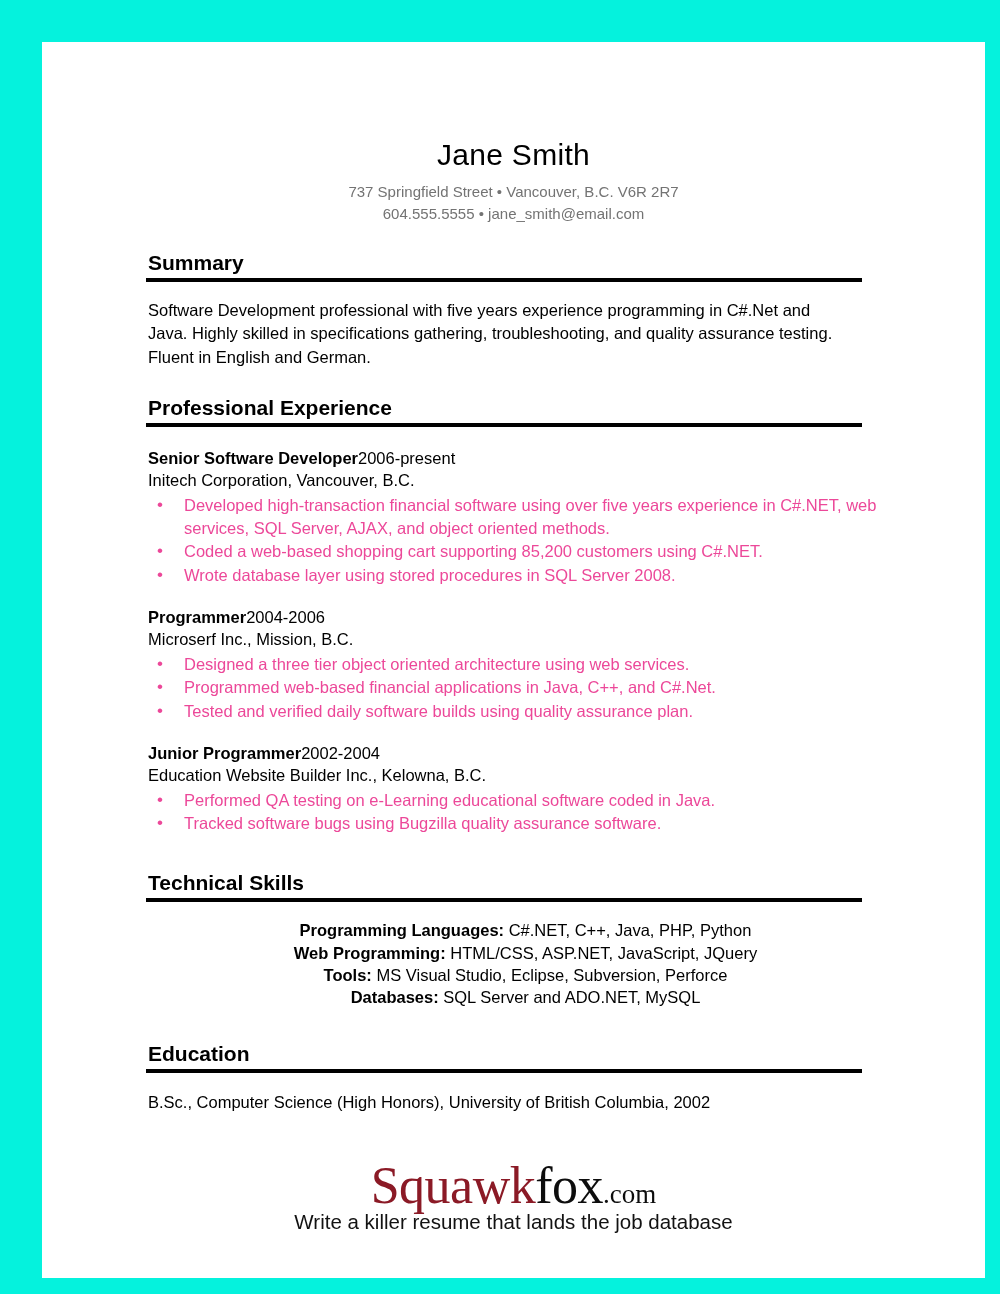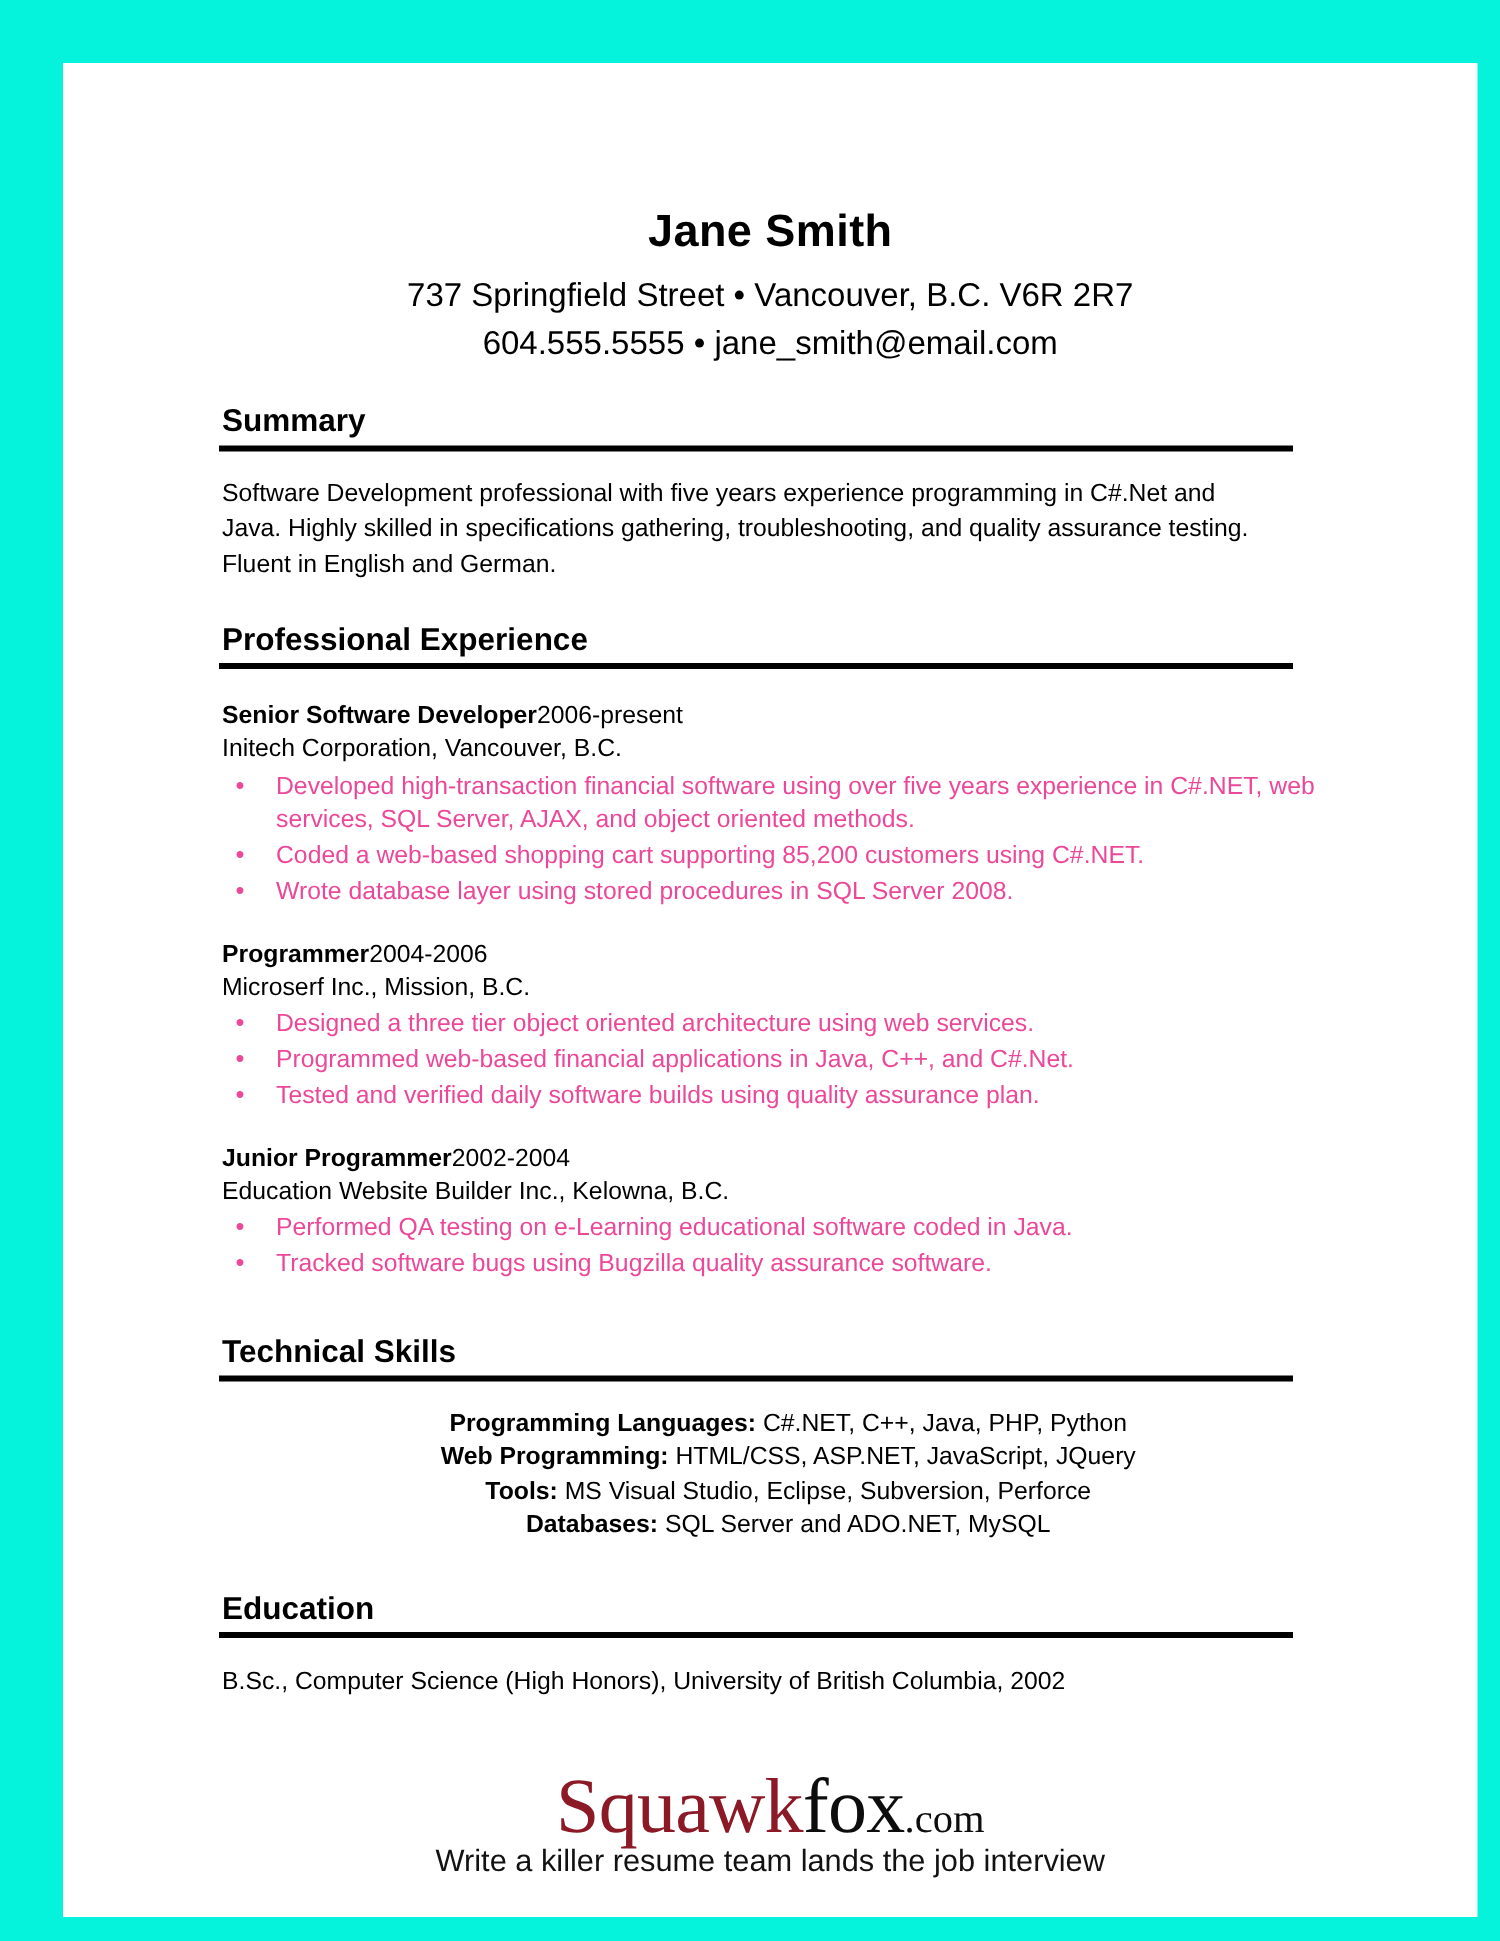--- a/index.html
+++ b/index.html
@@ -33,28 +33,28 @@
     overflow: hidden;
   }
 
   
   .resume-header {
     text-align: center;
     padding-top: 96px;
   }
   .cand-name {
     font-size: 30px;
-    font-weight: bold;
+    font-weight: normal;
     letter-spacing: 0.3px;
     color: #000;
     line-height: 1.1;
   }
   .contact-line {
-    font-size: 22px;
-    color: #000000;
+    font-size: 15px;
+    color: #737373;
     margin-top: 11px;
     line-height: 1.35;
   }
   .contact-line.second {
     margin-top: 2px;
   }
 
   
   .section {
     margin: 0 0 0 0;
@@ -278,17 +278,17 @@
         <div class="sec-head">Education</div>
         <div class="sec-rule"></div>
       </div>
       <div class="edu-text">B.Sc., Computer Science (High Honors), University of British Columbia, 2002</div>
     </div>
 
     <div class="footer-logo">
       <div>
         <span class="logo-word logo-squawk">Squawk</span><span class="logo-word logo-fox">fox</span><span class="logo-word logo-com">.com</span>
       </div>
-      <div class="logo-tagline">Write a killer resume team lands the job interview</div>
+      <div class="logo-tagline">Write a killer resume that lands the job database</div>
     </div>
 
   </div>
 </div>
 
 </body></html>

